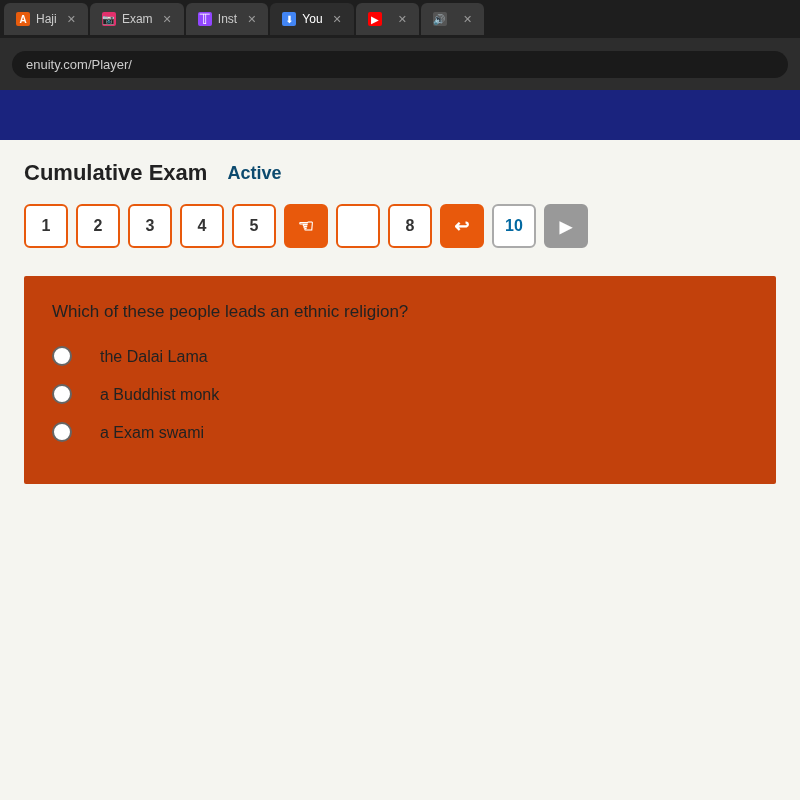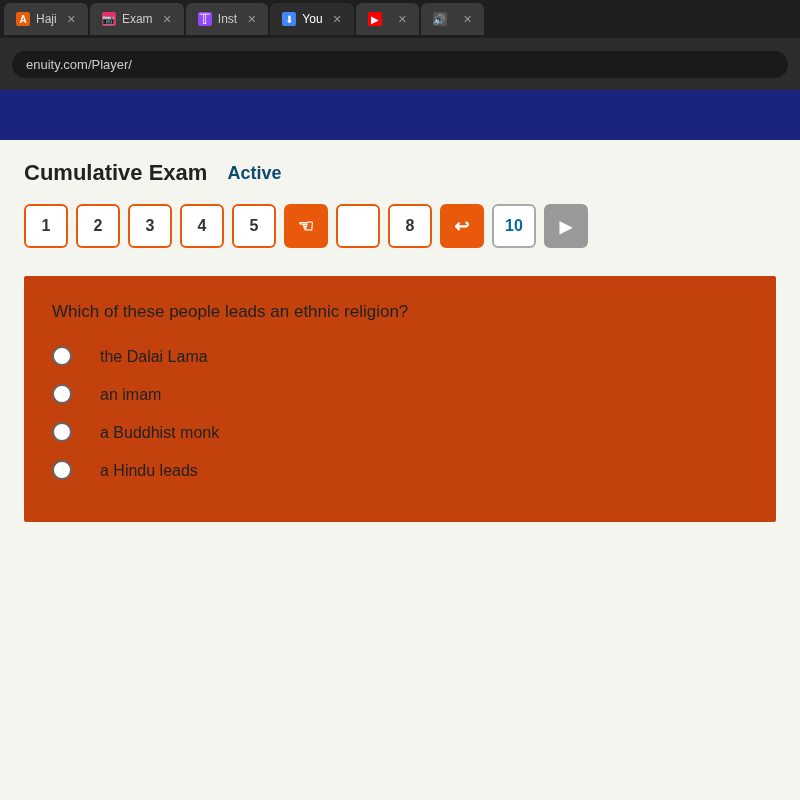--- a/index.html
+++ b/index.html
@@ -279,30 +279,26 @@
   </div>
 
   <div class="question-area">
     <div class="question-text">Which of these people leads an ethnic religion?</div>
 
     <div class="answer-option">
       <div class="radio-circle"></div>
       <span class="option-text">the Dalai Lama</span>
     </div>
 
-    <div class="answer-option">
-      <div class="radio-circle"></div>
-      <span class="option-text">an imam</span>
-    </div>
 
     <div class="answer-option">
       <div class="radio-circle"></div>
       <span class="option-text">a Buddhist monk</span>
     </div>
 
 
     <div class="answer-option">
       <div class="radio-circle"></div>
-      <span class="option-text">a Hindu leads</span>
+      <span class="option-text">a Exam swami</span>
     </div>
   </div>
 
 </div>
 
 </body></html>

